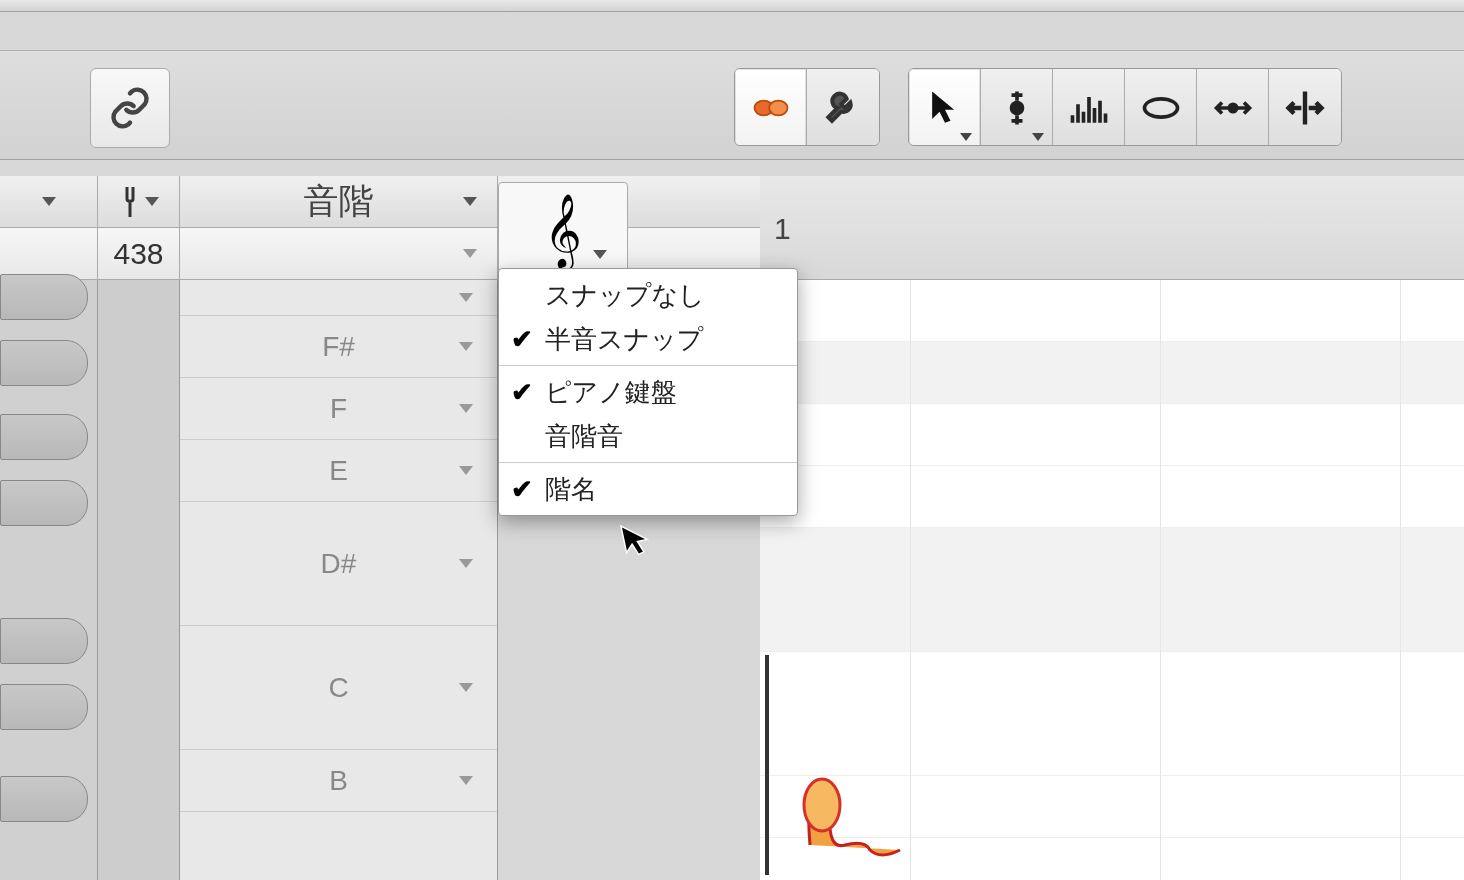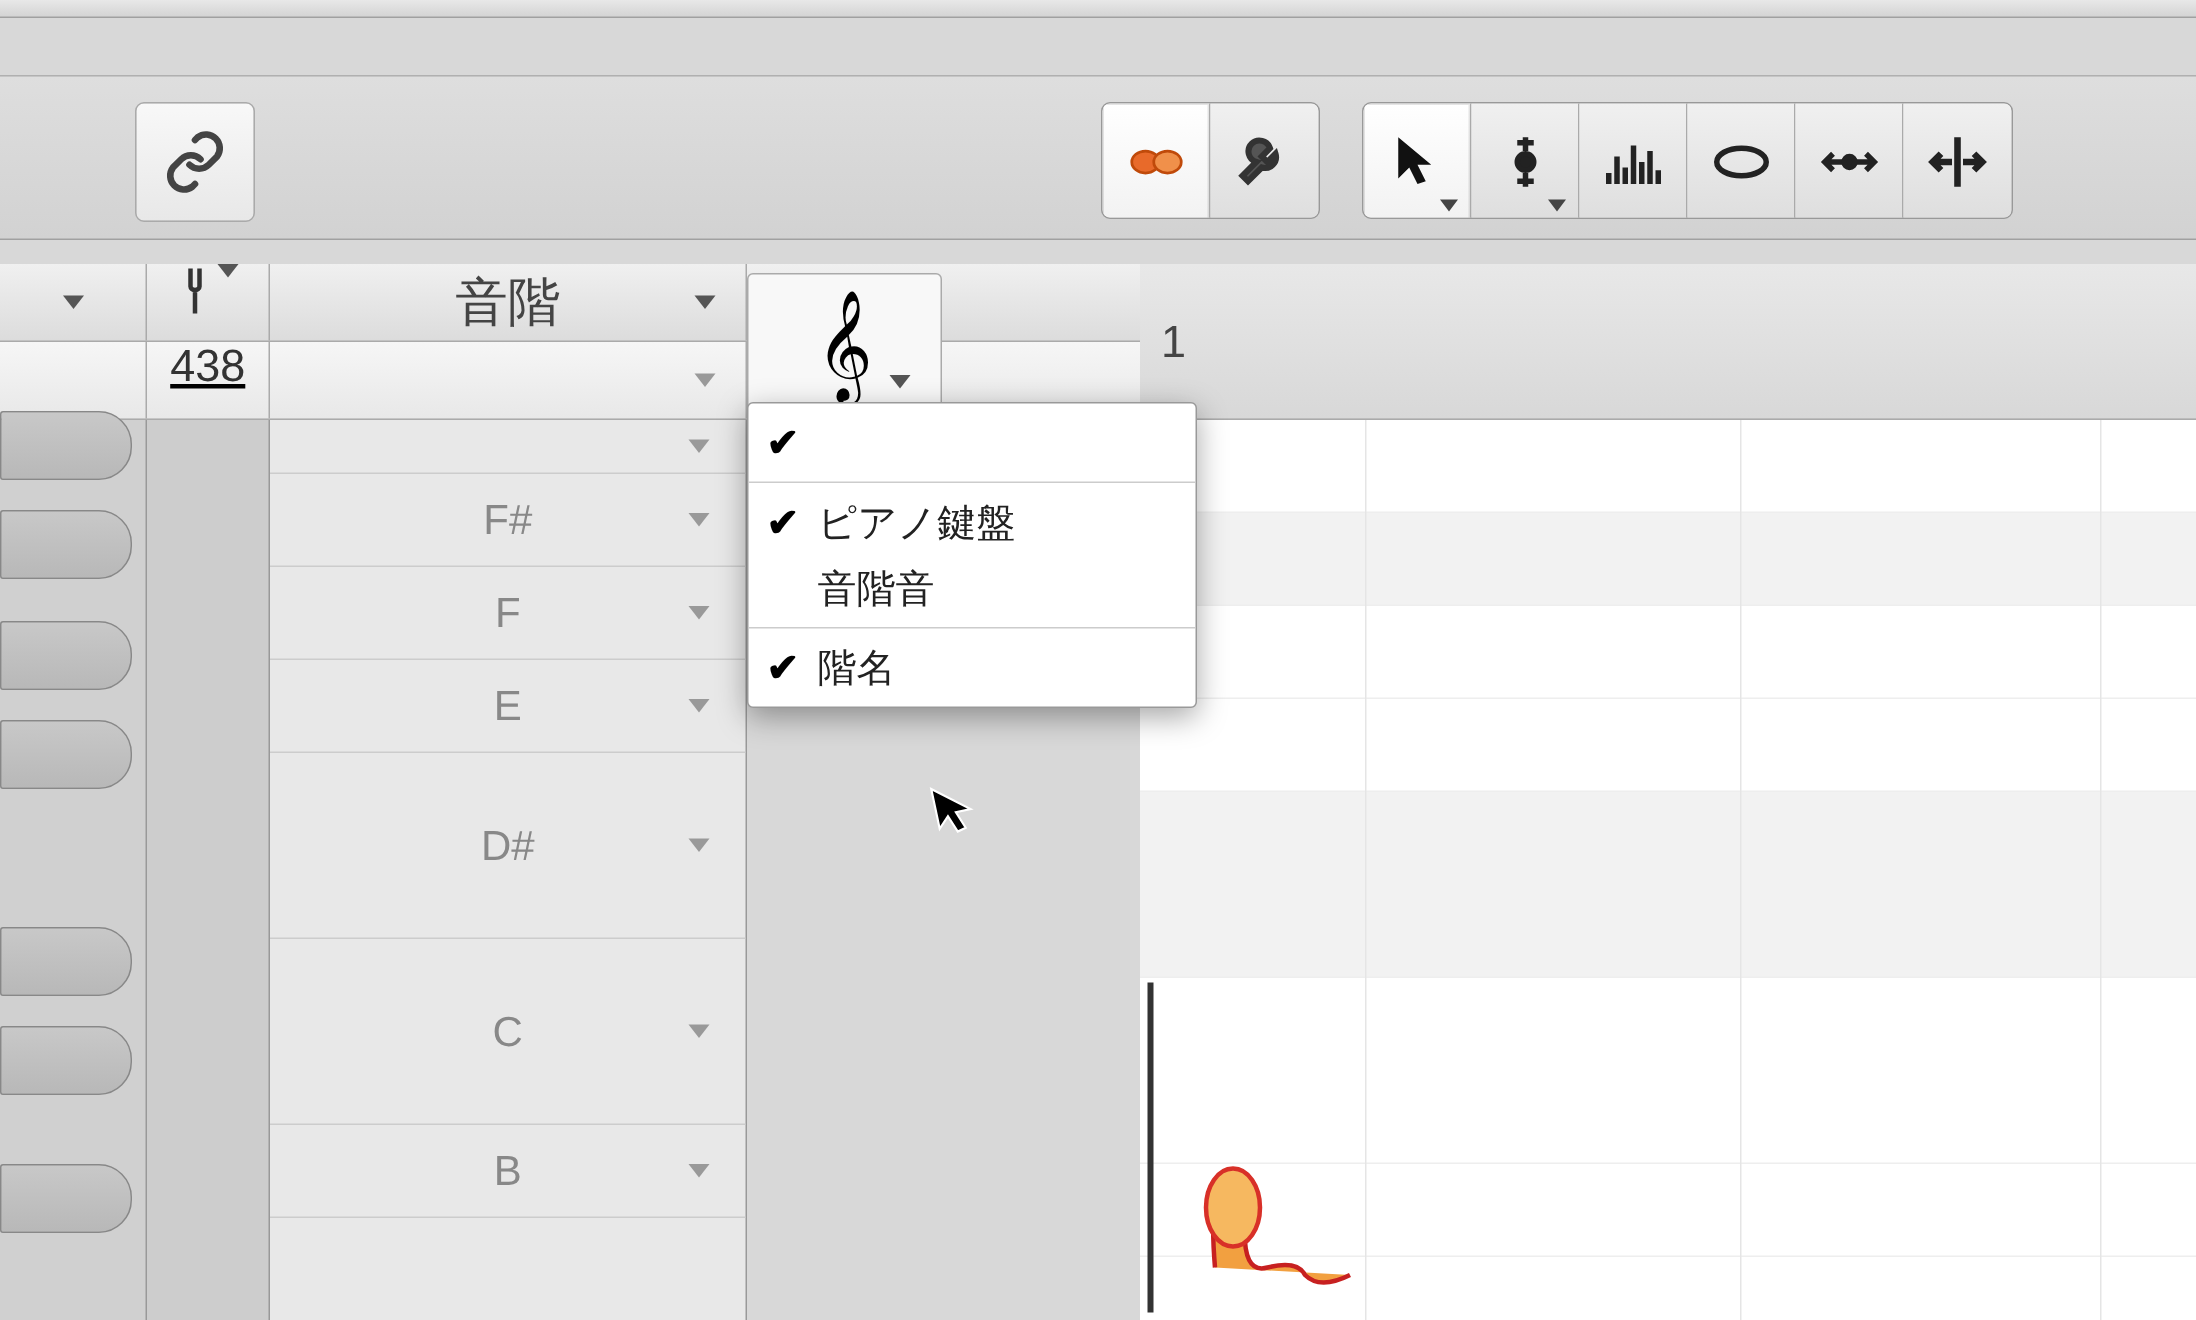--- a/index.html
+++ b/index.html
@@ -52,21 +52,21 @@
   display: flex;
 }
 .value-row {
   position: absolute; top: 228px; left: 0; right: 0; height: 52px;
   background: linear-gradient(#f6f6f6, #e8e8e8);
   border-bottom: 1px solid #aaa;
   display: flex;
 }
 
 .col-1 { width: 98px; border-right: 1px solid #aaa; display:flex; align-items:center; justify-content:center; }
-.col-2 { width: 82px; border-right: 1px solid #aaa; display:flex; align-items:flex-start; justify-content:center; gap:4px;text-decoration:underline; }
+.col-2 { width: 82px; border-right: 1px solid #aaa; display:flex; align-items:center; justify-content:center; gap:4px; }
 .col-3 { width: 318px; border-right: 1px solid #aaa; display:flex; align-items:center; justify-content:center; position:relative; color:#444; font-size:35px; }
 
 .dropdown-tri { width:0;height:0;border-left:7px solid transparent;border-right:7px solid transparent;border-top:9px solid #555; }
 .col-3 .dropdown-tri { position:absolute; right:20px; }
 .col-2 .dropdown-tri { }
 
 .num-val { font-size: 30px; color: #333; }
 
 .clef-button {
   position: absolute; left: 498px; top: 182px; width: 130px; height: 96px;
@@ -311,21 +311,25 @@
 
 <div class="blobs">
   <svg class="blob-svg" viewBox="0 0 150 100">
     <path d="M30 80 Q25 20 40 15 Q55 10 50 50 Q48 85 65 80 Q85 75 90 85 Q100 95 120 85" fill="#f2a040" stroke="#c72020" stroke-width="3"></path>
     <ellipse cx="42" cy="40" rx="18" ry="26" fill="#f6b860" stroke="#d83028" stroke-width="3"></ellipse>
   </svg>
 </div>
 
 <div class="dropdown-menu">
   <div class="menu-item">
+    <span>スナップなし</span>
+  </div>
+  <div class="menu-item">
     <span class="check">✔</span>
+    <span>半音スナップ</span>
   </div>
   <div class="menu-sep"></div>
   <div class="menu-item">
     <span class="check">✔</span>
     <span>ピアノ鍵盤</span>
   </div>
   <div class="menu-item">
     <span>音階音</span>
   </div>
   <div class="menu-sep"></div>

